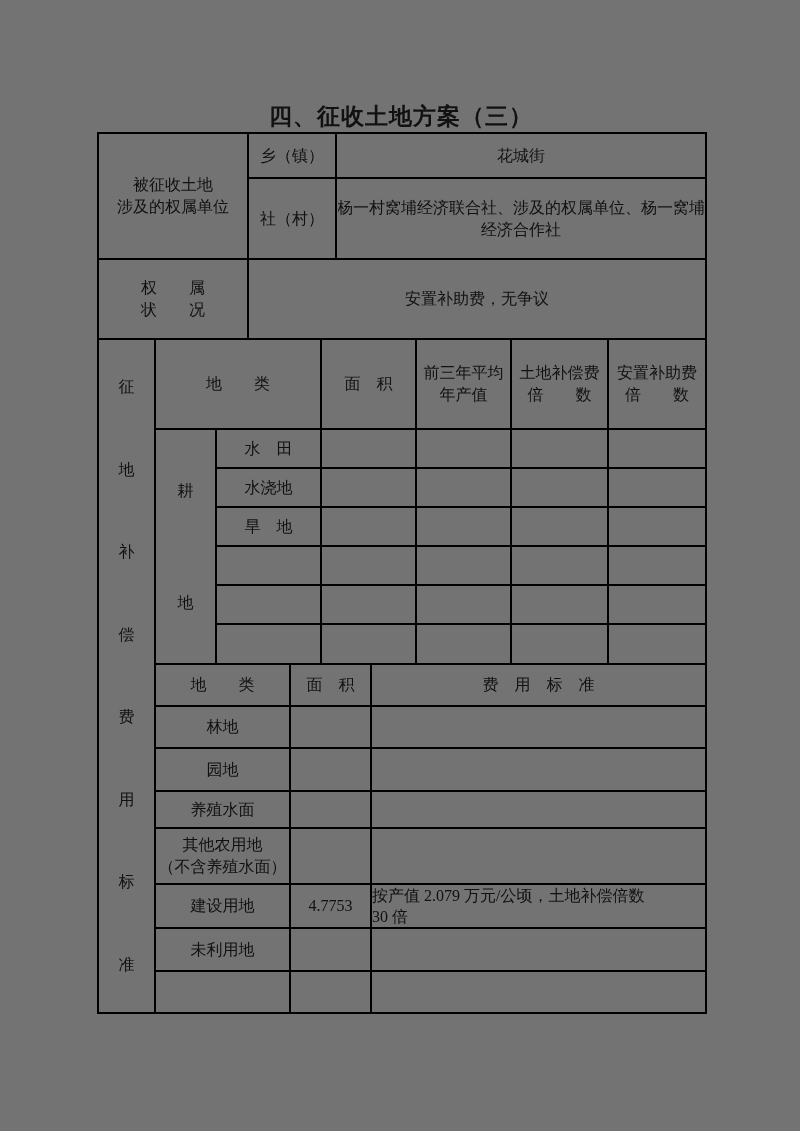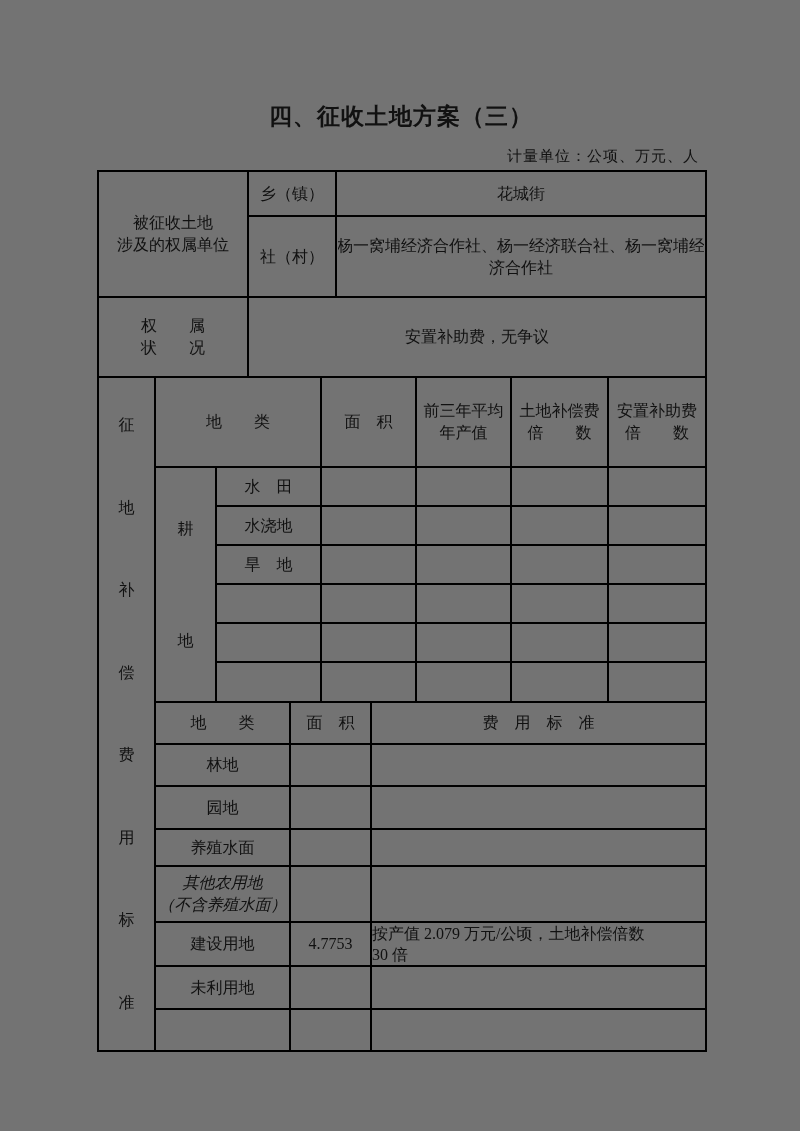--- a/index.html
+++ b/index.html
@@ -19,37 +19,36 @@
   }
   table.main{
     border-collapse:collapse;table-layout:fixed;width:608px;
   }
   table.main td{
     border:2px solid #000;padding:0;font-size:16px;text-align:center;
     vertical-align:middle;overflow:hidden;line-height:1.35;
   }
   td.l{text-align:left;padding:0 10px;}
   .lh40{line-height:40px;border-radius:14px;}
-  .lh27{line-height:27px;font-style:italic;}
+  .lh27{line-height:27px;}
   .vert{display:flex;flex-direction:column;justify-content:space-around;align-items:center;}
   .vert span{display:block;}
   .side-h{height:660px;}
   .culti-h{height:224px;}
   .std-wrap{max-width:290px;line-height:21px;text-align:left;}
   .pad8{padding:0 8px;}
   .page-number{margin-top:16px;text-align:center;font-size:14px;}
 </style>
 </head>
 <body>
 
 <div class="page">
   <div class="content">
 
     <div class="title">四、征收土地方案（三）</div>
-    <div class="unit-note">计量单位：公项、万元、人</div>
 
     <table class="main">
       <colgroup>
         <col style="width:57px">
           <col style="width:61px">
           <col style="width:32px">
         <col style="width:42px">
           <col style="width:31px">
           <col style="width:15px">
         <col style="width:35px">
@@ -63,21 +62,21 @@
           <tr style="height:45px">
         <td colspan="3" rowspan="2" class="lh40">
           <div>被征收土地</div>
           <div>涉及的权属单位</div>
         </td>
         <td colspan="3">乡（镇）</td>
         <td colspan="5" class="l">花城街</td>
       </tr>
       <tr style="height:81px">
         <td colspan="3">社（村）</td>
-        <td colspan="5" class="l lh40">杨一窝埔经济合作社、杨一经济联合社、杨一窝埔经济合作社</td>
+        <td colspan="5" class="l lh40">杨一村窝埔经济联合社、涉及的权属单位、杨一窝埔经济合作社</td>
       </tr>
 
       <tr style="height:80px">
         <td colspan="3" class="lh40">
           <div>权　　属</div>
           <div>状　　况</div>
         </td>
         <td colspan="8" class="l">安置补助费，无争议</td>
       </tr>
 

